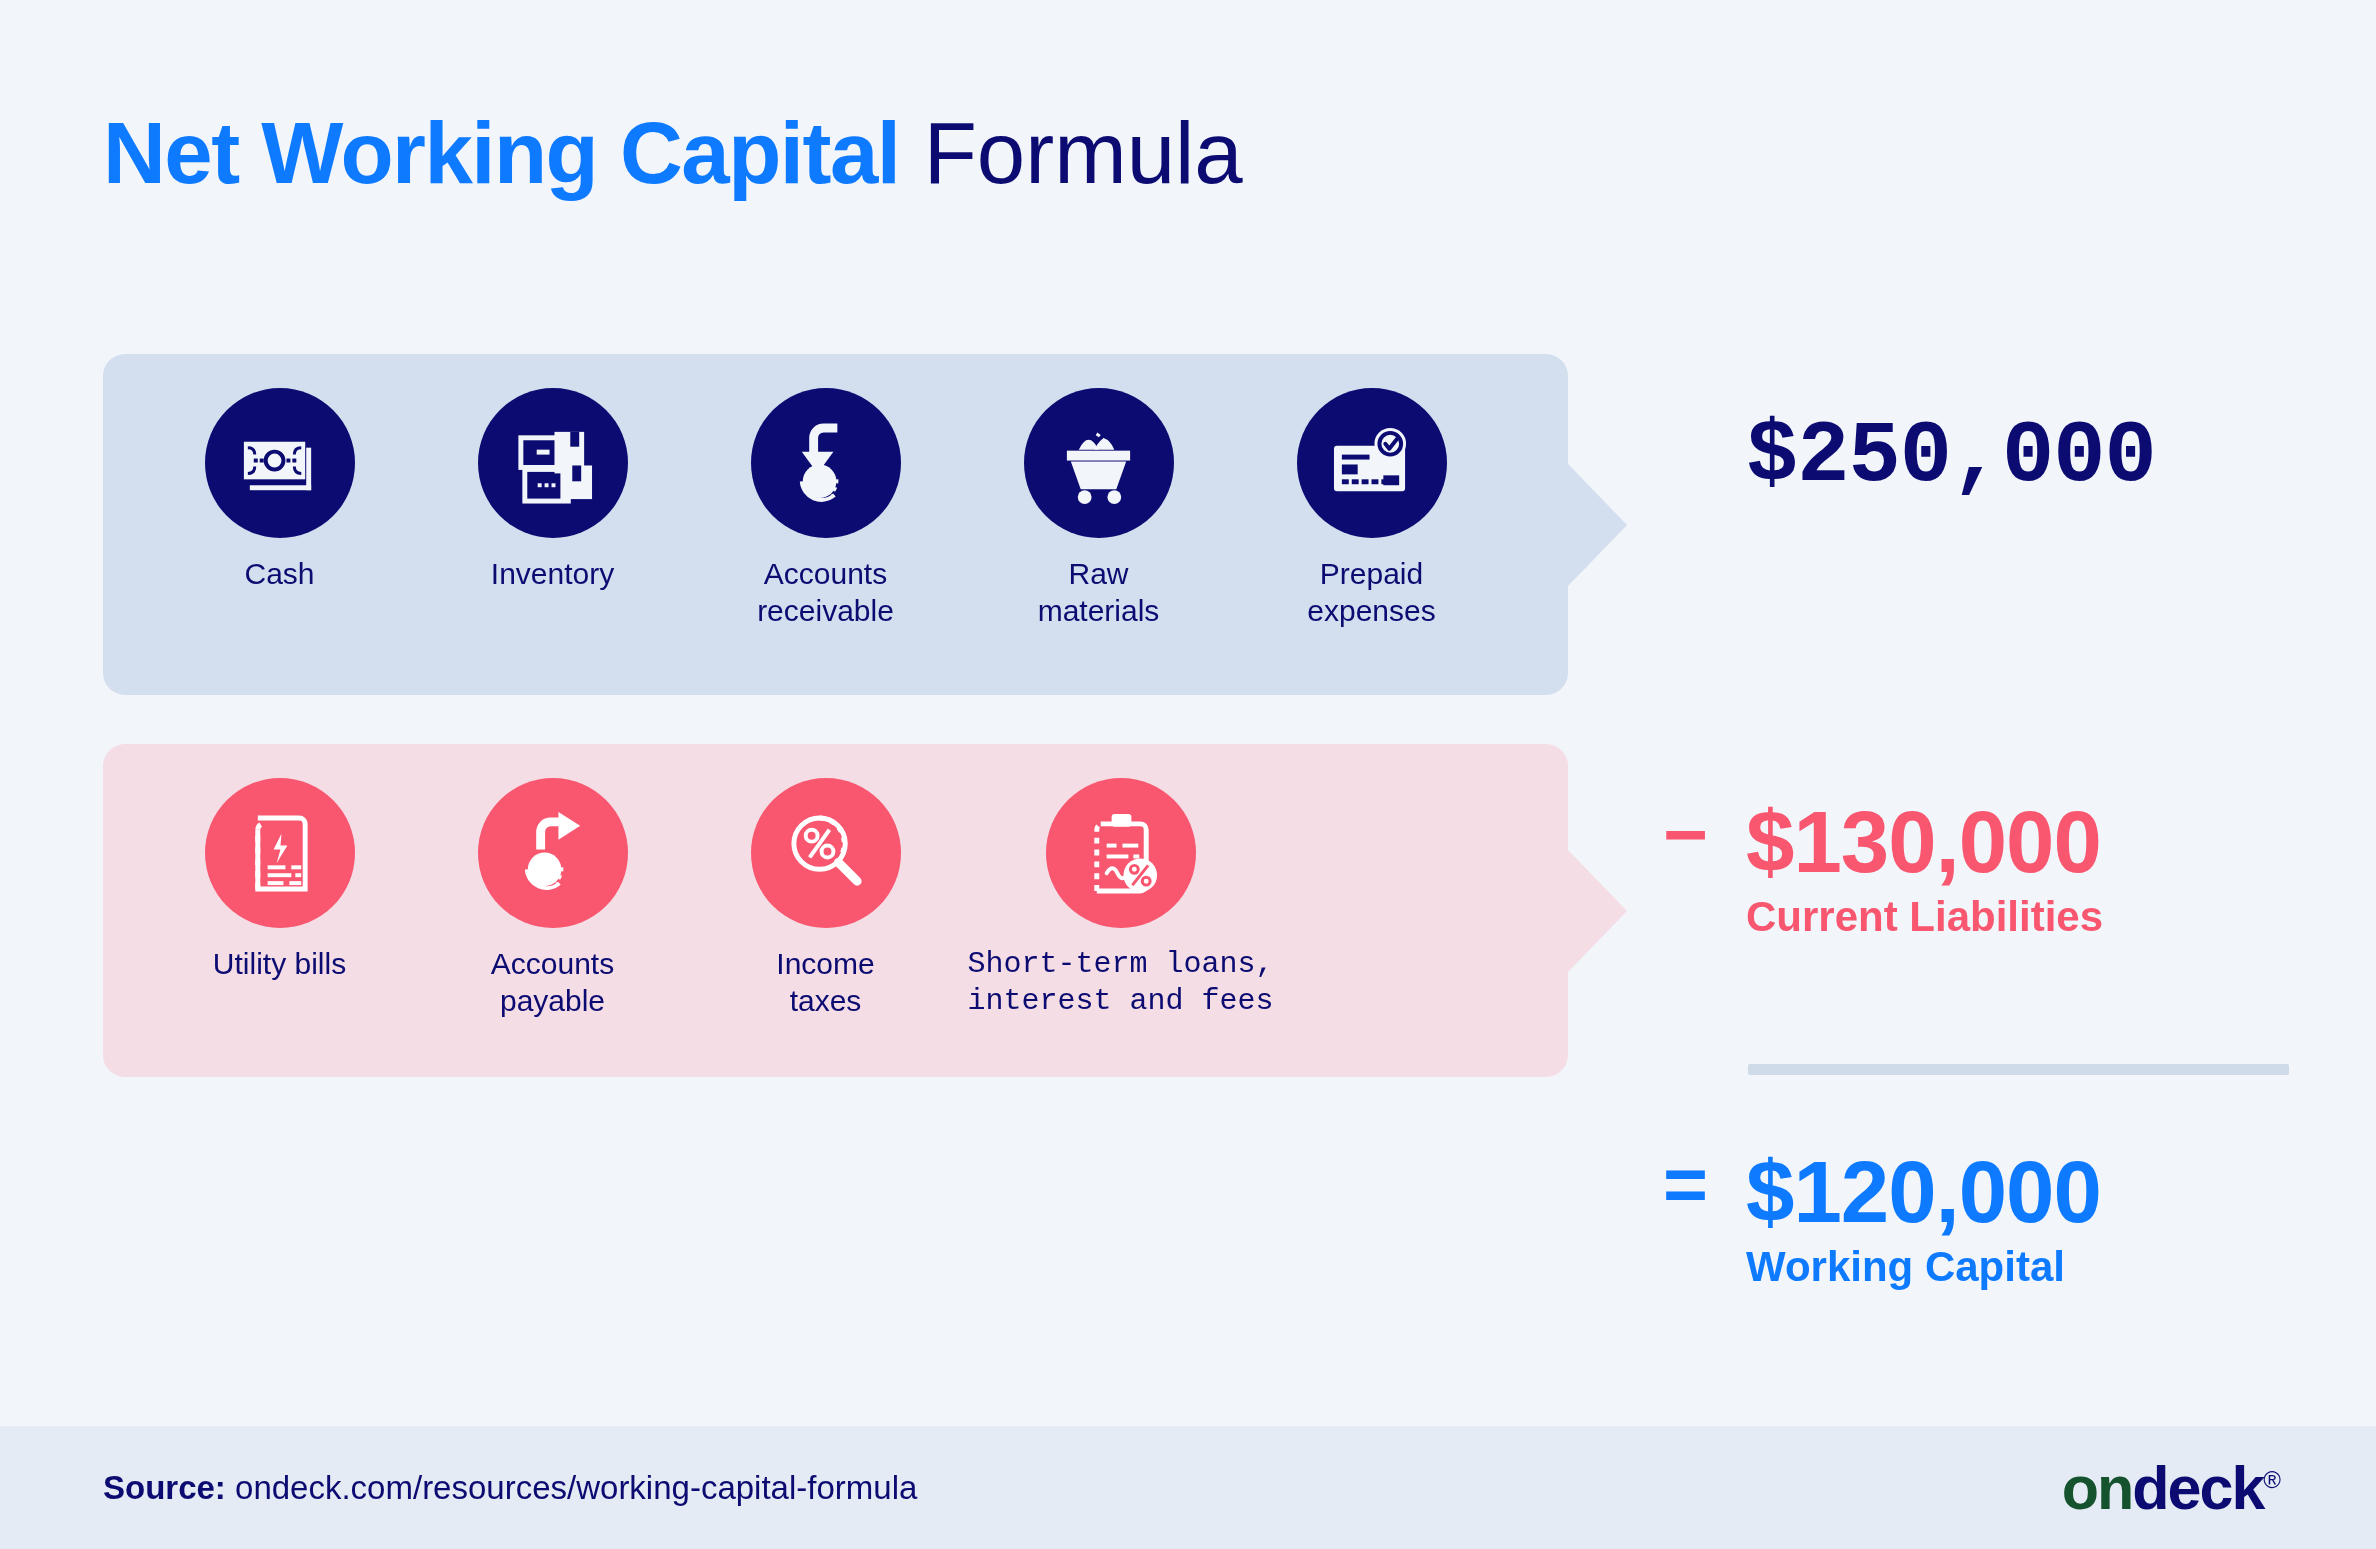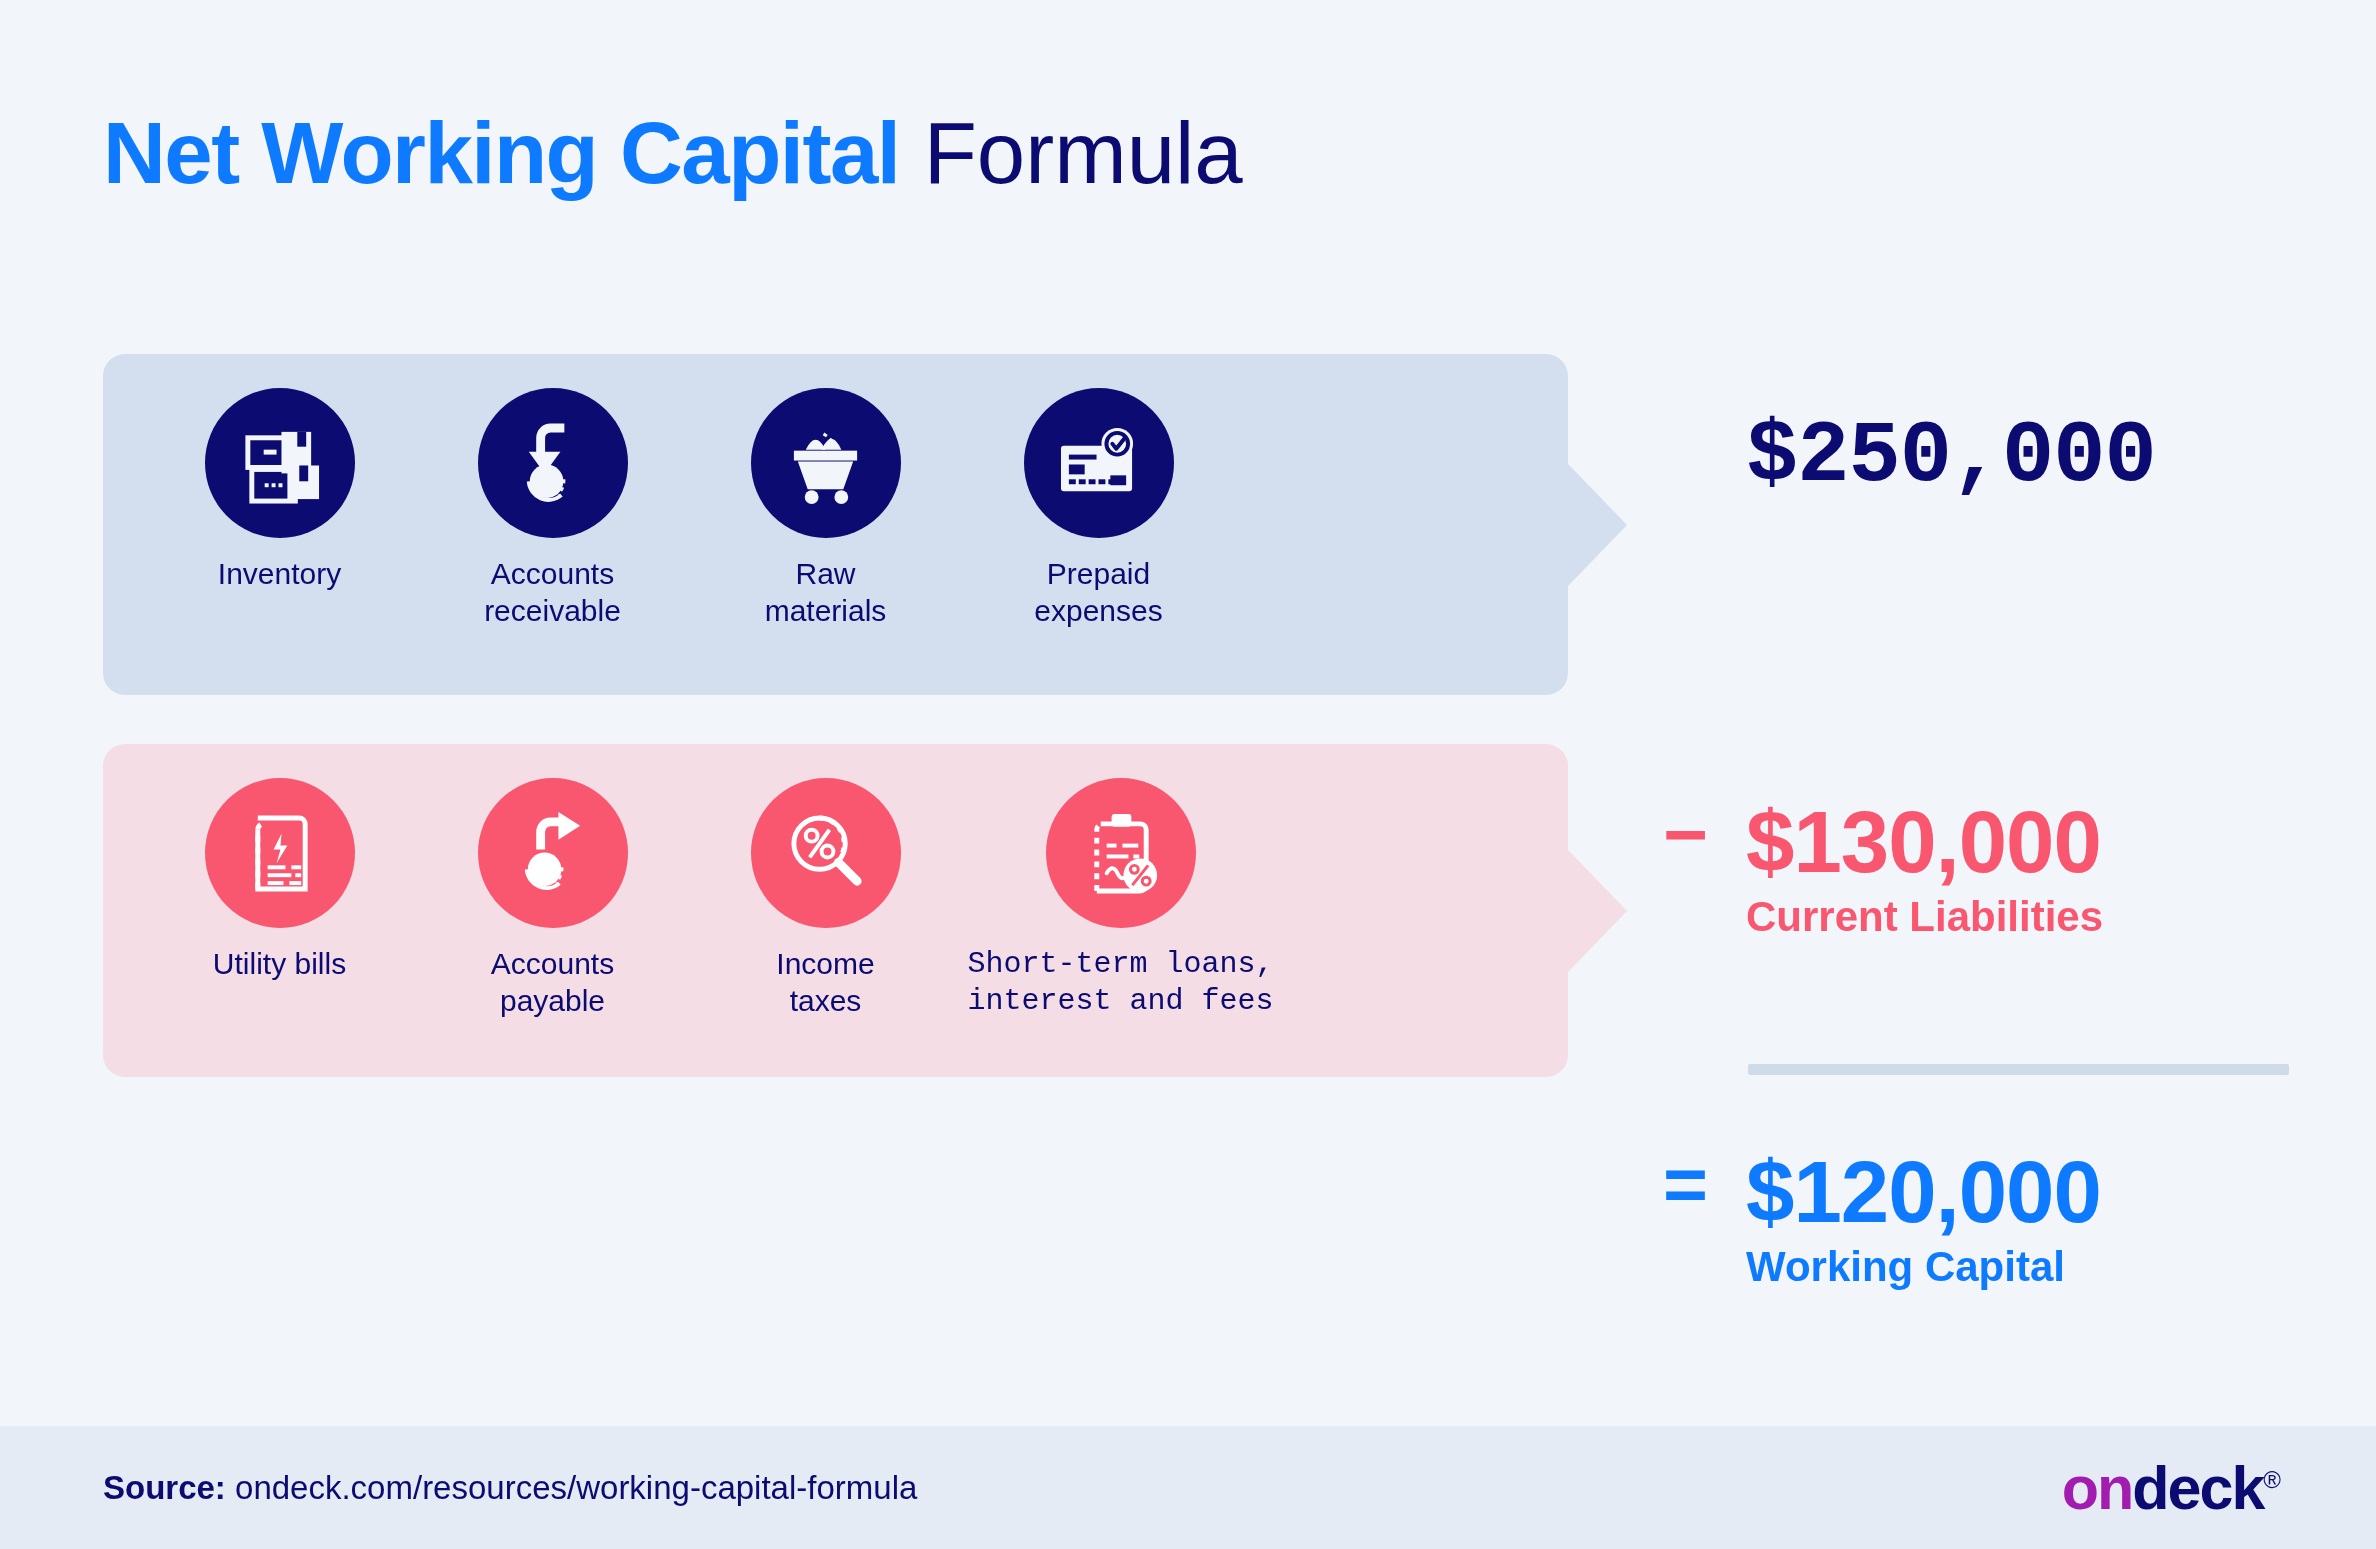--- a/index.html
+++ b/index.html
@@ -184,41 +184,62 @@
   .logo {
     position: absolute;
     right: 95px;
     top: 50%;
     transform: translateY(-50%);
     font-size: 61px;
     font-weight: 800;
     letter-spacing: -2px;
     white-space: nowrap;
   }
-  .logo .on { color: #a21caf; }
+  .logo .on { color: #14532d; }
   .logo .deck { color: #0b0b72; }
   .logo .reg {
     font-size: 24px;
     vertical-align: super;
     font-weight: 400;
     letter-spacing: 0;
     color: #0b0b72;
   }
 </style>
 </head>
 <body>
 
 <div class="title">
   <span class="accent">Net Working Capital</span><span class="light"> Formula</span>
 </div>
 
 <div class="panel panel-assets">
   <div class="panel-arrow"></div>
   <div class="items">
 
+    <div class="item">
+      <div class="bubble navy">
+        <svg width="91" height="91" viewBox="0 0 92 92">
+          <rect x="10" y="24" width="62" height="38" fill="#f2f5fa"></rect>
+          <rect x="16" y="68" width="62" height="5" fill="#f2f5fa"></rect>
+          <rect x="73" y="30" width="5" height="43" fill="#f2f5fa"></rect>
+          <circle cx="41" cy="43" r="9" fill="none" stroke="#0b0b72" stroke-width="4"></circle>
+          <g fill="#0b0b72">
+            <rect x="20" y="41" width="4" height="4"></rect>
+              <rect x="26" y="41" width="4" height="4"></rect>
+            <rect x="53" y="41" width="4" height="4"></rect>
+              <rect x="59" y="41" width="4" height="4"></rect>
+          </g>
+          <path d="M14 30 q7 0 7 7" fill="none" stroke="#0b0b72" stroke-width="3"></path>
+          <path d="M68 30 q-7 0 -7 7" fill="none" stroke="#0b0b72" stroke-width="3"></path>
+          <path d="M14 56 q7 0 7 -7" fill="none" stroke="#0b0b72" stroke-width="3"></path>
+          <path d="M68 56 q-7 0 -7 -7" fill="none" stroke="#0b0b72" stroke-width="3"></path>
+        </svg>
+      </div>
+      <div class="item-label">Cash</div>
+    </div>
 
     <div class="item">
       <div class="bubble navy">
         <svg width="87" height="87" viewBox="0 0 88 88">
           <rect x="46" y="12" width="30" height="42" fill="#f2f5fa"></rect>
           <rect x="62" y="12" width="9" height="15" fill="#0b0b72"></rect>
           <rect x="52" y="46" width="32" height="34" fill="#f2f5fa"></rect>
           <rect x="64" y="46" width="9" height="16" fill="#0b0b72"></rect>
           <rect x="12" y="18" width="42" height="30" fill="none" stroke="#f2f5fa" stroke-width="5"></rect>
           <rect x="28" y="30" width="13" height="5" fill="#f2f5fa"></rect>

